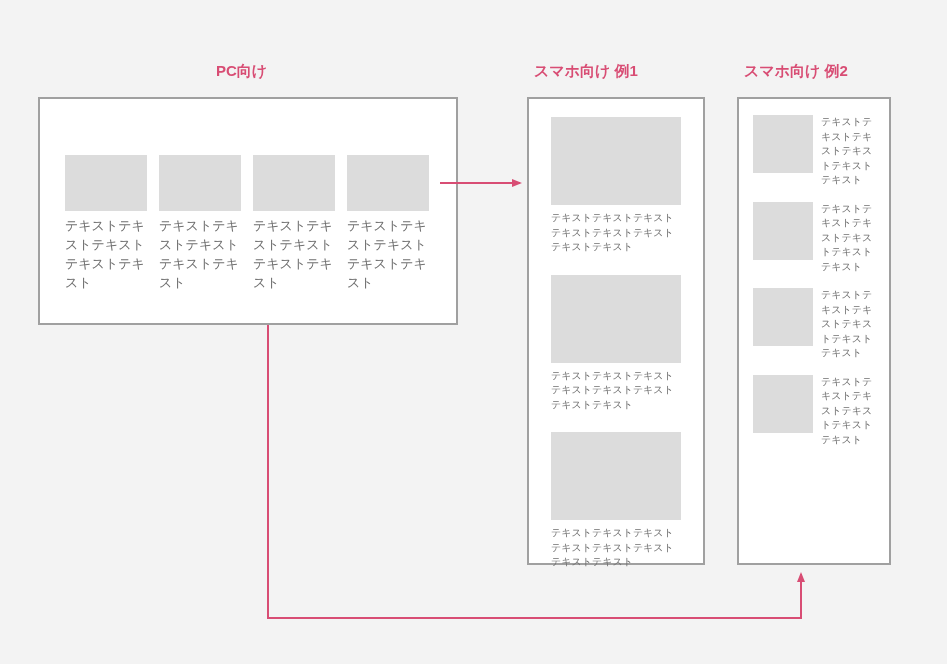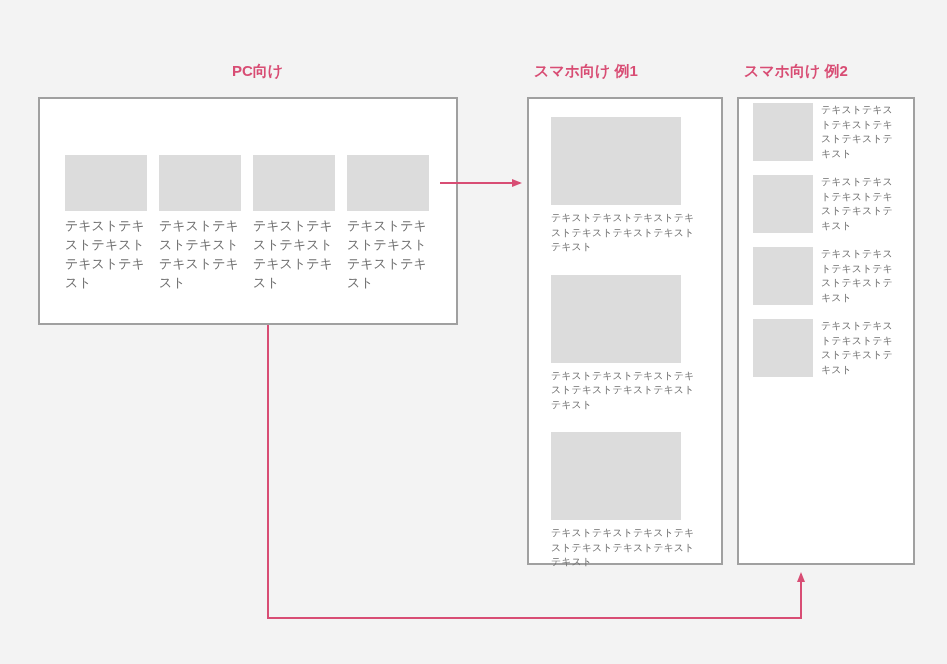--- a/index.html
+++ b/index.html
@@ -24,36 +24,36 @@
     background: #fff;
     border: 2px solid #a0a0a0;
   }
   
   .pc-panel { left: 38px; top: 97px; width: 420px; height: 228px; padding: 56px 25px 25px 25px; }
   .pc-row { display: flex; gap: 12px; }
   .pc-item { width: 82px; }
   .pc-thumb { width: 82px; height: 56px; background: #dcdcdc; margin-bottom: 6px; }
   .pc-caption { font-size: 13px; color: #707070; line-height: 1.45; }
   
-  .sp1-panel { left: 527px; top: 97px; width: 196px; height: 468px; padding: 18px 22px; }
+  .sp1-panel { left: 527px; top: 97px; width: 178px; height: 468px; padding: 18px 22px; }
   .sp1-item { margin-bottom: 20px; }
   .sp1-thumb { width: 130px; height: 88px; background: #dcdcdc; margin-bottom: 6px; }
   .sp1-caption { font-size: 10px; color: #707070; line-height: 1.45; }
   
-  .sp2-panel { left: 737px; top: 97px; width: 178px; height: 468px; padding: 4px 14px; }
+  .sp2-panel { left: 737px; top: 97px; width: 154px; height: 468px; padding: 16px 14px; }
   .sp2-item { display: flex; gap: 8px; margin-bottom: 14px; }
   .sp2-thumb { width: 60px; height: 58px; background: #dcdcdc; flex: 0 0 60px; }
   .sp2-caption { font-size: 10px; color: #707070; line-height: 1.45; flex: 1; }
   
   .arrow-svg { position: absolute; left: 0; top: 0; pointer-events: none; }
 </style>
 </head>
 <body>
 
-<div class="heading" style="left:232px; top:62px;text-align:right;">PC向け</div>
+<div class="heading" style="left:216px; top:62px;text-align:right;">PC向け</div>
 <div class="heading" style="left:534px; top:62px;">スマホ向け 例1</div>
 <div class="heading" style="left:744px; top:62px;">スマホ向け 例2</div>
 
 <div class="panel pc-panel">
   <div class="pc-row">
     <div class="pc-item">
       <div class="pc-thumb"></div>
       <div class="pc-caption">テキストテキストテキストテキストテキスト</div>
     </div>
     <div class="pc-item">

